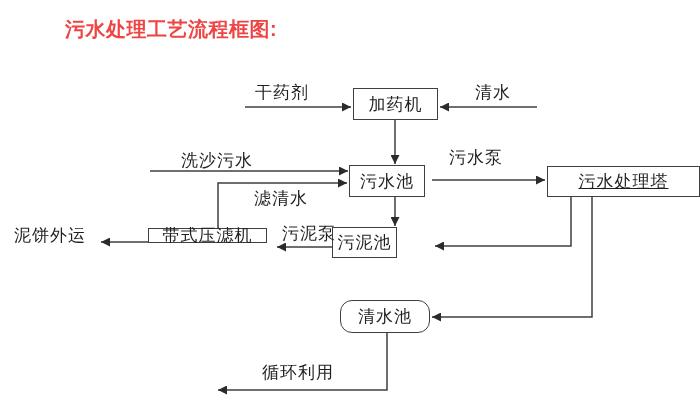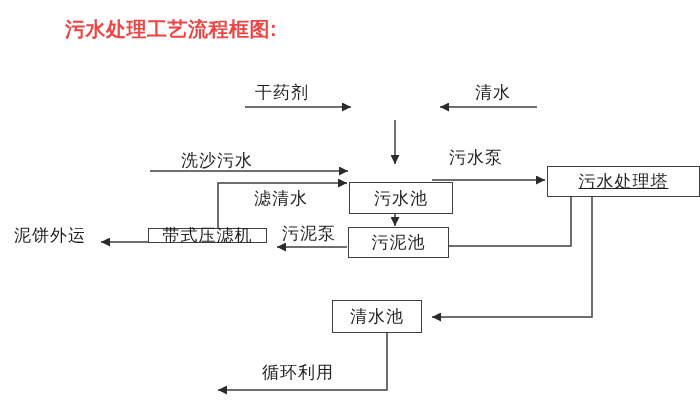--- a/index.html
+++ b/index.html
@@ -67,30 +67,31 @@
       <path d="M347,247 L277,247" marker-end="url(#arr)"></path>
 
       <path d="M156,242 L101,242" marker-end="url(#arr)"></path>
 
       <path d="M592,197 L592,317 L432,317" marker-end="url(#arr)"></path>
 
       <path d="M387,333 L387,390 L218,390" marker-end="url(#arr)"></path>
     </g>
   </svg>
 
+  <div class="node" style="left:353px;top:88px;width:85px;height:32px;">加药机</div>
 
-  <div class="node" style="left:349px;top:182px;width:104px;height:32px;">污水池</div>
+  <div class="node" style="left:349px;top:165px;width:76px;height:32px;">污水池</div>
 
   <div class="node" style="left:547px;top:166px;width:153px;height:31px;text-decoration:underline;">污水处理塔</div>
 
-  <div class="node" style="left:348px;top:227px;width:101px;height:31px;text-align:center;">污泥池</div>
+  <div class="node" style="left:332px;top:227px;width:65px;height:31px;text-align:center;">污泥池</div>
 
   <div class="node" style="left:148px;top:228px;width:119px;height:15px;">带式压滤机</div>
 
-  <div class="node" style="left:332px;top:300px;width:90px;height:33px;">清水池</div>
+  <div class="node" style="left:340px;top:300px;width:90px;height:33px;border-radius:12px;">清水池</div>
 
   <div class="edge-label" style="left:255px;top:84px;">干药剂</div>
 
   <div class="edge-label" style="left:475px;top:84px;">清水</div>
 
   <div class="edge-label" style="left:181px;top:152px;">洗沙污水</div>
 
   <div class="edge-label" style="left:254px;top:190px;">滤清水</div>
 
   <div class="edge-label" style="left:449px;top:149px;text-align:center;">污水泵</div>

